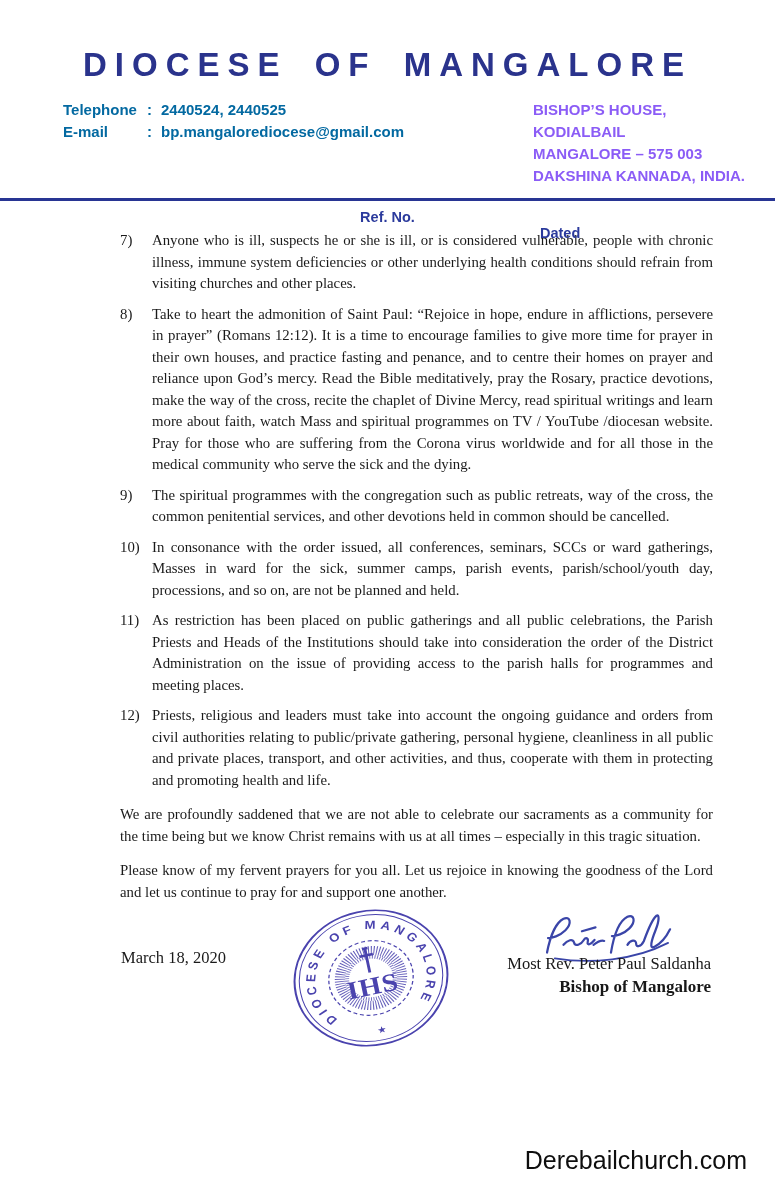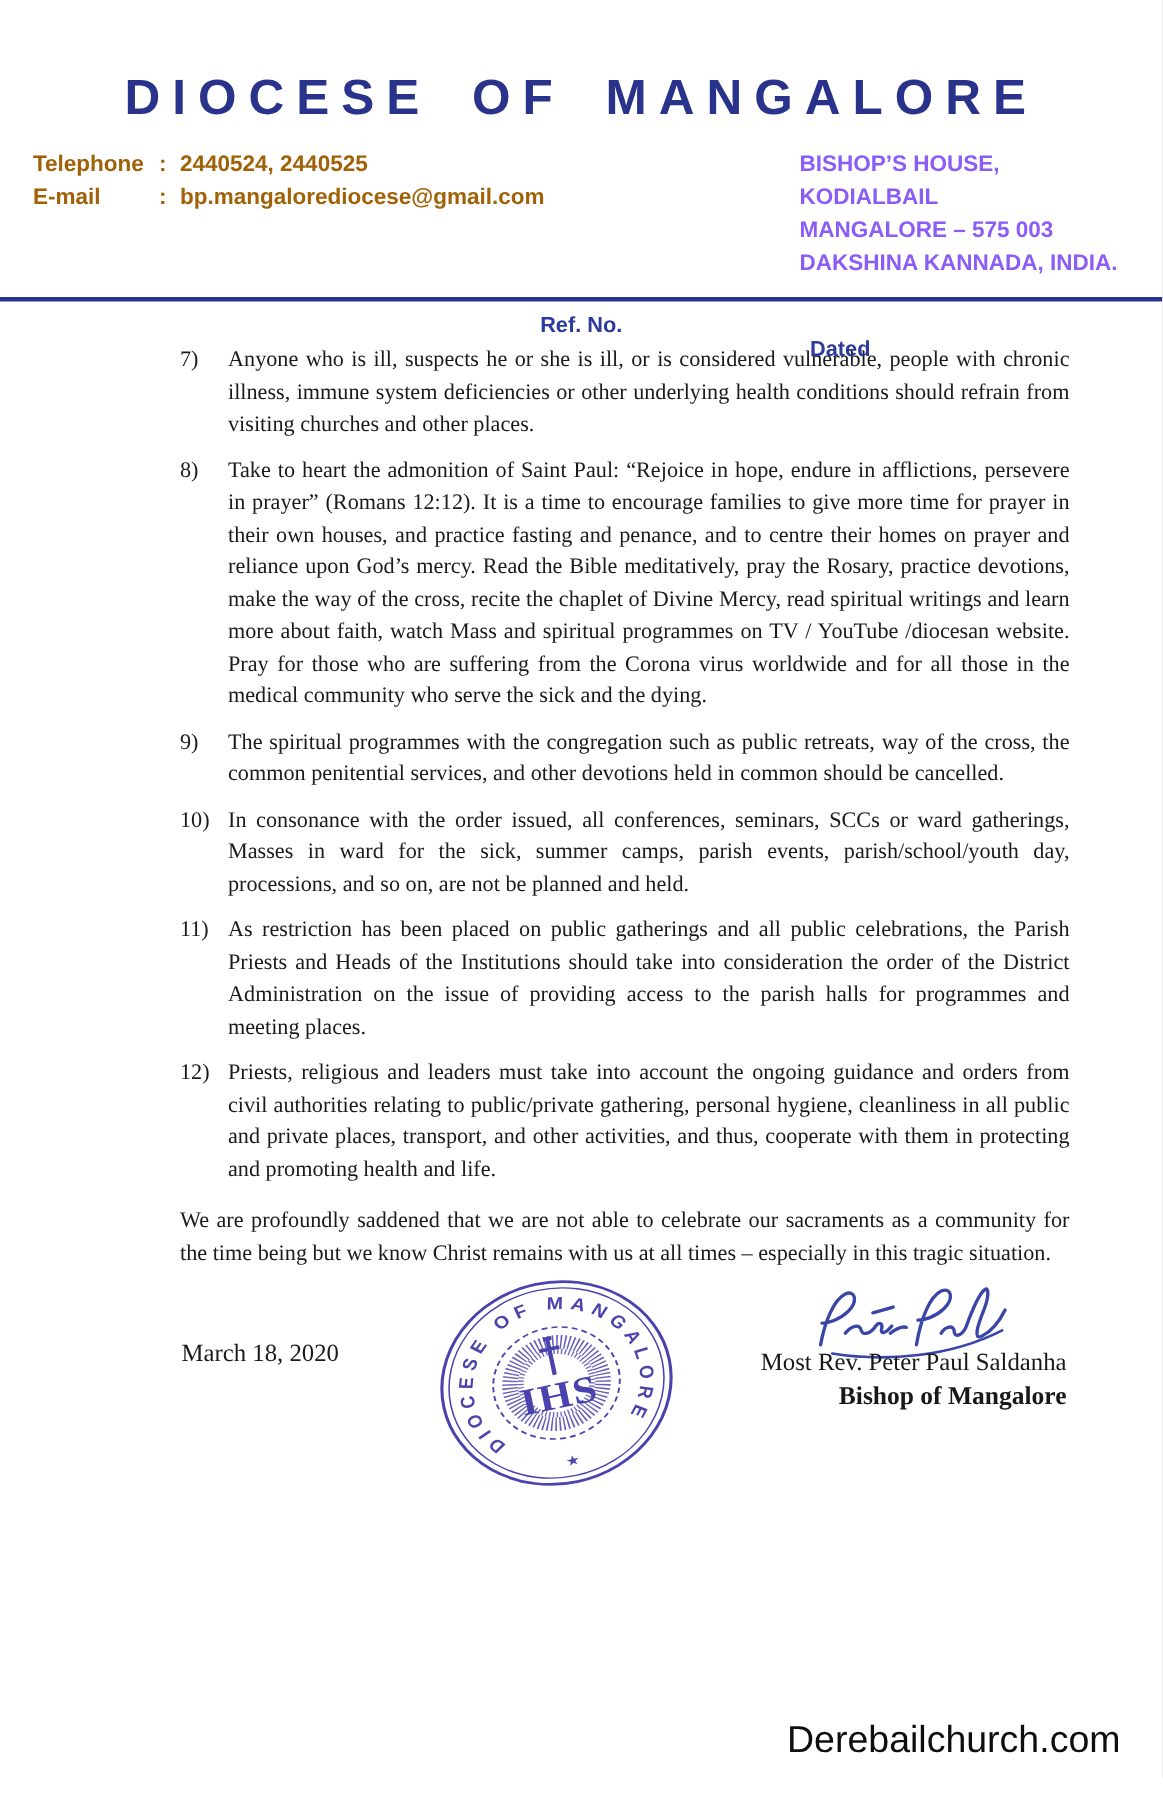--- a/index.html
+++ b/index.html
@@ -2,21 +2,21 @@
 <html><head>
 <meta charset="utf-8">
 <style>
   html,body{margin:0;padding:0;background:#e8e8e8;}
   .page{position:relative;width:775px;height:1200px;margin:0 auto;background:#ffffff;overflow:hidden;
         font-family:"Liberation Serif",serif;}
   
   .lh-title{margin:46px 0 0;text-align:center;font-family:"Liberation Sans",sans-serif;
             font-weight:700;font-size:33px;letter-spacing:8px;word-spacing:10px;color:#2a338c;}
   .contact-row{display:flex;justify-content:space-between;align-items:flex-start;margin:15px 14px 0 22px;}
-  .contact-left{font-family:"Liberation Sans",sans-serif;font-size:15px;line-height:22px;color:#a16207;}
+  .contact-left{font-family:"Liberation Sans",sans-serif;font-size:15px;line-height:22px;color:#0369a1;margin-left:41px;}
   .c-label{display:inline-block;width:84px;font-weight:600;}
   .c-colon{display:inline-block;width:14px;font-weight:600;}
   .c-value{font-weight:700;}
   .address{width:228px;font-family:"Liberation Sans",sans-serif;font-weight:700;font-size:15px;
            line-height:22px;color:#8b5cf6;}
   .rule{margin-top:11px;border-top:3px solid #283593;}
   .ref-row{position:relative;margin:8px 22px 0;font-family:"Liberation Sans",sans-serif;
            font-weight:600;font-size:14.5px;color:#2b3a9c;height:18px;text-align:center;}
   .dated{position:absolute;left:518px;top:16px;}
   
@@ -85,20 +85,21 @@
     </div>
     <div class="item">
       <span class="num">11)</span>
       <span class="itext">As restriction has been placed on public gatherings and all public celebrations, the Parish Priests and Heads of the Institutions should take into consideration the order of the District Administration on the issue of providing access to the parish halls for programmes and meeting places.</span>
     </div>
     <div class="item">
       <span class="num">12)</span>
       <span class="itext">Priests, religious and leaders must take into account the ongoing guidance and orders from civil authorities relating to public/private gathering, personal hygiene, cleanliness in all public and private places, transport, and other activities, and thus, cooperate with them in protecting and promoting health and life.</span>
     </div>
     <p class="para">We are profoundly saddened that we are not able to celebrate our sacraments as a community for the time being but we know Christ remains with us at all times – especially in this tragic situation.</p>
+    <p class="para">Please know of my fervent prayers for you all. Let us rejoice in knowing the goodness of the Lord and let us continue to pray for and support one another.</p>
   </div>
 
   <div class="footer">
     <div class="date">March 18, 2020</div>
 
     <div class="seal">
       <svg width="160" height="140" viewBox="0 0 200 200" preserveAspectRatio="none">
         <g fill="none" stroke="#4a43ae">
           <circle cx="100" cy="100" r="96" stroke-width="2.6"></circle>
           <circle cx="100" cy="100" r="90" stroke-width="1.3"></circle>

